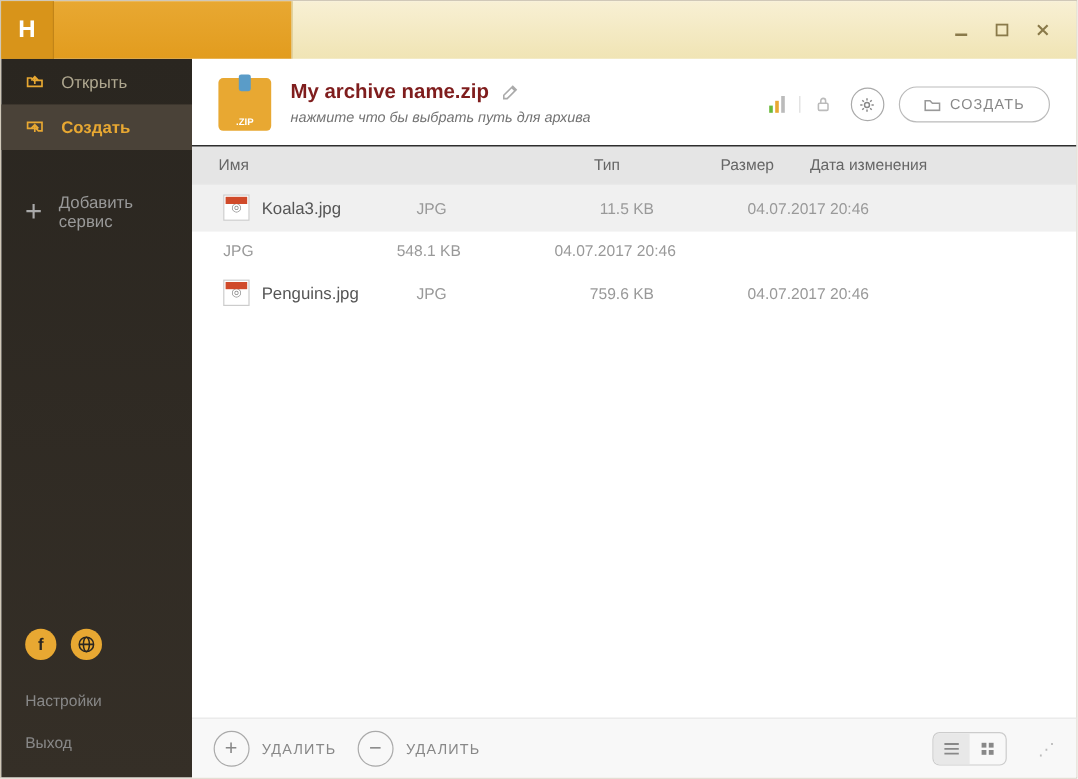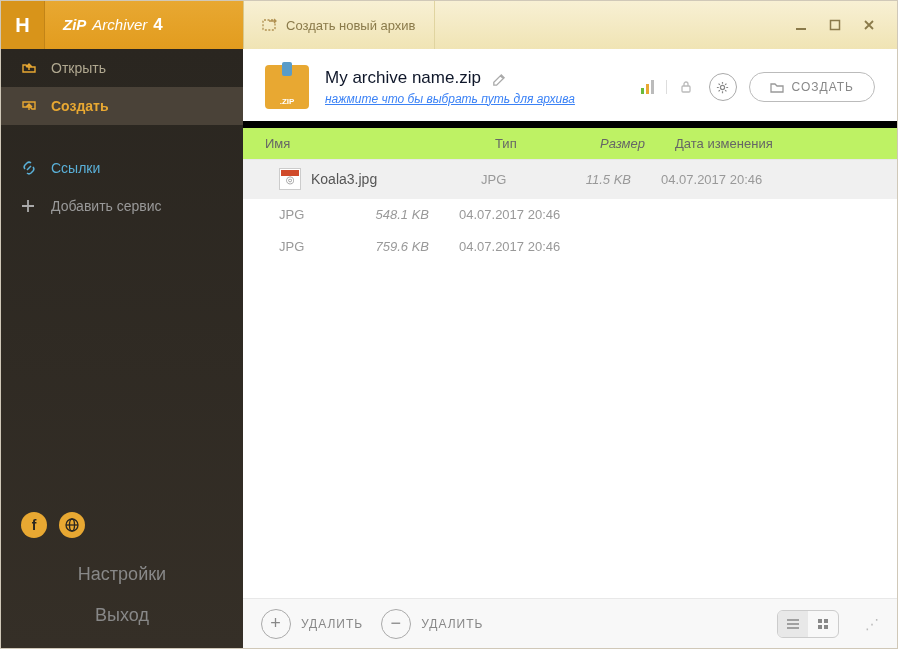--- a/index.html
+++ b/index.html
@@ -22,43 +22,43 @@
 .side-item.active { background: #4a4238; color: #e8a832; font-weight: bold; }
 .side-item .icon { width: 16px; color: #e8a832; font-size: 15px; }
 .side-gap { height: 24px; }
 .side-links { color: #5ab0d8; }
 .side-links .icon { color: #5ab0d8; }
 .side-add { color: #999; }
 .side-add .icon { color: #999; }
 .side-spacer { flex: 1; }
 .social { display: flex; gap: 12px; padding: 16px 20px; }
 .social-btn { width: 26px; height: 26px; border-radius: 50%; background: #e8a832; color: #2a2620; display: flex; align-items: center; justify-content: center; font-weight: bold; font-size: 14px; cursor: pointer; }
-.side-footer-item { padding: 10px 20px; color: #888; cursor: pointer; font-size: 18px; text-align: center; }
+.side-footer-item { padding: 10px 20px; color: #888; cursor: pointer; font-size: 13px; }
 .main { flex: 1; background: #fff; display: flex; flex-direction: column; }
 .archive-header { padding: 16px 22px 12px 22px; display: flex; align-items: center; gap: 16px; }
 .zip-icon { width: 44px; height: 44px; background: #e8a832; border-radius: 4px; position: relative; display: flex; align-items: flex-end; justify-content: center; font-size: 8px; color: #fff; font-weight: bold; padding-bottom: 3px; }
 .zip-icon::before { content: ""; position: absolute; top: -3px; left: 50%; transform: translateX(-50%); width: 10px; height: 14px; background: #5a9cc8; border-radius: 2px; }
 .archive-info { flex: 1; }
-.archive-name-row { display: flex; align-items: flex-end; gap: 10px; color: #0f172a; font-size: 17px; }
-.archive-path { color: #3b82f6; font-size: 12px; text-decoration: underline; font-style: italic; margin-top: 4px; cursor: pointer; display: inline-block; }
+.archive-name-row { display: flex; align-items: center; gap: 10px; color: #7f1d1d; font-size: 17px; font-weight: bold; }
+.archive-path { color: #737373; font-size: 12px; font-style: italic; margin-top: 4px; cursor: pointer; display: inline-block; }
 .header-tools { display: flex; align-items: center; gap: 12px; }
 .bars-icon { display: flex; align-items: flex-end; gap: 2px; height: 14px; }
 .bars-icon span { width: 3px; background: #6aba3a; }
 .bars-icon span:nth-child(1){height:6px;} .bars-icon span:nth-child(2){height:10px; background:#e8a832;} .bars-icon span:nth-child(3){height:14px; background:#bbb;}
 .lock-icon { color: #bbb; font-size: 14px; padding: 0 4px; border-left: 1px solid #ddd; padding-left: 12px; }
 .gear-circ { width: 28px; height: 28px; border: 1.5px solid #aaa; border-radius: 50%; display: flex; align-items: center; justify-content: center; color: #888; cursor: pointer; }
 .create-btn { border: 1.5px solid #bbb; border-radius: 16px; padding: 7px 20px; display: flex; align-items: center; gap: 8px; color: #888; font-size: 12px; letter-spacing: 1px; cursor: pointer; }
-.cols-header { display: flex; padding: 8px 22px; border-top: 7px solid #000000; border-bottom: 1px solid #e8e8e8; color: #666; font-size: 13px; background: #bef264; }
+.cols-header { display: flex; padding: 8px 22px; border-top: 1px solid #000000; border-bottom: 1px solid #e8e8e8; color: #666; font-size: 13px; background: #e5e5e5; }
 .col-name { flex: 1; }
 .col-type { width: 70px; }
-.col-size { width: 90px; text-align: right; padding-right: 10px; font-style: italic; }
+.col-size { width: 90px; text-align: right; padding-right: 10px; }
 .col-date { width: 160px; padding-left: 20px; }
 .col-end { width: 60px; }
 .file-list { flex: 1; overflow: auto; }
-.file-row { display: flex; align-items: center; padding: 8px 36px; color: #555; font-size: 14px; border-bottom: 1px solid transparent; }
+.file-row { display: flex; align-items: center; padding: 8px 26px; color: #555; font-size: 14px; border-bottom: 1px solid transparent; gap: 48px; }
 .file-row.selected { background: #f0f0f0; }
 .file-icon { width: 22px; height: 22px; margin-right: 10px; background: #fff; border: 1px solid #ccc; position: relative; display: inline-flex; align-items: center; justify-content: center; }
 .file-icon::before { content: ""; position: absolute; top: 1px; left: 1px; right: 1px; height: 6px; background: #d04a2a; }
 .file-icon::after { content: "◎"; font-size: 10px; color: #888; }
 .file-row .col-type, .file-row .col-size, .file-row .col-date { color: #999; font-size: 13px; }
 .bottom-bar { height: 50px; border-top: 1px solid #e8e8e8; background: #f8f8f8; display: flex; align-items: center; padding: 0 18px; gap: 18px; }
 .bottom-btn { display: flex; align-items: center; gap: 10px; color: #888; font-size: 12px; letter-spacing: 1px; cursor: pointer; }
 .circ-btn { width: 30px; height: 30px; border: 1.5px solid #aaa; border-radius: 50%; display: flex; align-items: center; justify-content: center; font-size: 18px; color: #888; }
 .view-toggle { margin-left: auto; display: flex; border: 1px solid #ccc; border-radius: 6px; overflow: hidden; }
 .view-toggle div { width: 30px; height: 26px; display: flex; align-items: center; justify-content: center; color: #888; cursor: pointer; }
@@ -66,34 +66,22 @@
 .resize-grip { color: #bbb; font-size: 14px; padding-left: 8px; }
 svg { display: block; }
 </style>
 </head>
 <body>
 
 <div class="window">
   <div class="titlebar">
     <div class="titlebar-left">
       <div class="logo-h">H</div>
-      <div class="logo-text">
-        <span class="zip">ZiP</span>
-        <span class="archiver">Archiver</span>
-        <span class="ver">4</span>
-      </div>
     </div>
     <div class="titlebar-right">
-      <div class="top-action">
-        <svg width="16" height="16" viewBox="0 0 16 16">
-            <rect x="1" y="3" width="12" height="10" rx="1" fill="none" stroke="#b09050" stroke-width="1.3" stroke-dasharray="2 1.5"></rect>
-            <path d="M12 2 L14 4 L12 6 M7 4 L14 4" fill="none" stroke="#b09050" stroke-width="1.3"></path>
-          </svg>
-        <span>Создать новый архив</span>
-      </div>
       <div class="win-controls">
         <div class="win-btn">
             <svg width="12" height="12" viewBox="0 0 12 12">
               <line x1="1" y1="10" x2="11" y2="10" stroke="#8a7a4a" stroke-width="2"></line>
             </svg>
           </div>
         <div class="win-btn">
             <svg width="12" height="12" viewBox="0 0 12 12">
               <rect x="1.5" y="1.5" width="9" height="9" fill="none" stroke="#8a7a4a" stroke-width="1.5"></rect>
             </svg>
@@ -119,28 +107,20 @@
       </div>
       <div class="side-item active">
         <span class="icon">
             <svg width="16" height="16" viewBox="0 0 16 16">
               <path d="M2 12 V5 h3 l2 2 h7 v5 z M8 4 V10 M5 7 l3 3 l3-3" fill="none" stroke="#e8a832" stroke-width="1.4" transform="rotate(180 8 8)"></path>
             </svg>
           </span>
         <span>Создать</span>
       </div>
       <div class="side-gap"></div>
-      <div class="side-item side-links">
-        <span class="icon">
-            <svg width="16" height="16" viewBox="0 0 16 16">
-              <path d="M6 10 L10 6 M4 9 a3 3 0 0 1 0-4 l2-2 a3 3 0 0 1 4 0 M12 7 a3 3 0 0 1 0 4 l-2 2 a3 3 0 0 1-4 0" fill="none" stroke="#5ab0d8" stroke-width="1.5"></path>
-            </svg>
-          </span>
-        <span>Ссылки</span>
-      </div>
       <div class="side-item side-add">
         <span class="icon">
             <svg width="14" height="14" viewBox="0 0 14 14">
               <path d="M7 1 V13 M1 7 H13" stroke="#aaa" stroke-width="1.8"></path>
             </svg>
           </span>
         <span>Добавить сервис</span>
       </div>
       <div class="side-spacer"></div>
       <div class="social">
@@ -220,20 +200,24 @@
             <div class="col-date">04.07.2017 20:46</div>
             <div class="col-end"></div>
           </div>
           <div class="file-row">
             <div class="col-type">JPG</div>
             <div class="col-size">548.1 KB</div>
             <div class="col-date">04.07.2017 20:46</div>
             <div class="col-end"></div>
           </div>
           <div class="file-row">
+            <div class="col-name" style="display:flex;align-items:center;">
+              <span class="file-icon"></span>
+              <span>Penguins.jpg</span>
+            </div>
             <div class="col-type">JPG</div>
             <div class="col-size">759.6 KB</div>
             <div class="col-date">04.07.2017 20:46</div>
             <div class="col-end"></div>
           </div>
         </div>
 
       <div class="bottom-bar">
         <div class="bottom-btn">
           <div class="circ-btn">+</div>

